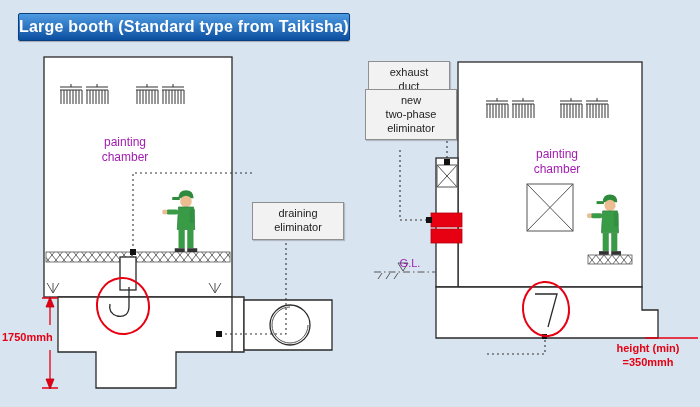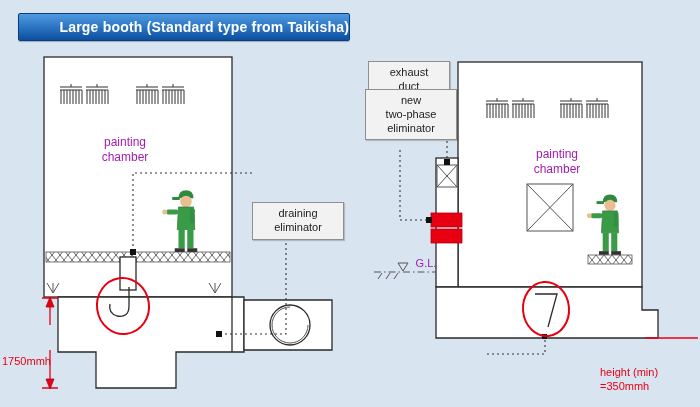--- a/index.html
+++ b/index.html
@@ -15,37 +15,37 @@
   body{background:#c9d6e6;font-family:"Liberation Sans",sans-serif;}
   #stage{
     position:relative;width:700px;height:407px;overflow:hidden;
     background:var(--panel-background);
   }
   #diagram-svg{position:absolute;left:0;top:0;}
   .hdr{
     position:absolute;height:26px;line-height:26px;
     background:linear-gradient(var(--header-blue-top),var(--header-blue-bottom));
     border:1px solid #093f80;border-radius:2px;
-    color:#fff;font-weight:bold;font-size:14px;text-align:right;
+    color:#fff;font-weight:bold;font-size:16px;text-align:left;
     letter-spacing:.2px;box-shadow:0 1px 1px rgba(0,0,0,.25);
   }
   .labelbox{
     position:absolute;background:var(--label-background);
     border:1px solid #8f8f8f;color:#222;
     font-size:11px;line-height:1.25;text-align:center;
     padding:4px 11px;white-space:pre-line;
     box-shadow:1px 1px 1px rgba(0,0,0,.18);
   }
   .plain{
     position:absolute;color:#a21caf;font-size:12px;line-height:1.25;
     text-align:center;white-space:pre-line;
   }
   .redtxt{
-    position:absolute;color:var(--accent-red);font-weight:normal;
-    font-size:11px;line-height:1.3;white-space:pre-line;margin-top:24px;
+    position:absolute;color:var(--accent-red);font-weight:bold;
+    font-size:11px;line-height:1.3;white-space:pre-line;
   }
   svg .ln{stroke:var(--diagram-line);fill:none;stroke-width:1.3;}
   svg .thin{stroke:#555;fill:none;stroke-width:1;}
   svg .whitefill{fill:#fff;}
   svg .dots{stroke:#333;fill:none;stroke-width:1.1;stroke-dasharray:2 3;}
   svg .node{fill:#111;stroke:none;}
   svg .red{stroke:var(--accent-red);fill:none;}
   svg .redfill{fill:var(--accent-red);stroke:#b50010;stroke-width:.8;}
 </style>
 </head>
@@ -207,18 +207,18 @@
   <div class="labelbox" style="left:368px;top:61px;width:58px">exhaust
 duct</div>
 
   <div class="labelbox" style="left:365px;top:89px;width:68px">new
 two-phase
 eliminator</div>
 
   <div class="plain" style="left:514px;top:147px;width:86px">painting
 chamber</div>
 
-  <div class="plain" style="left:411px;top:257px;width:30px;font-size:11px">G.L.</div>
-
-
-  <div class="redtxt" style="left:600px;top:341px;width:96px;text-align:left">height (min)
+  <div class="plain" style="left:395px;top:257px;width:30px;font-size:11px">G.L.</div>
+
+
+  <div class="redtxt" style="left:600px;top:341px;width:96px;text-align:center">height (min)
 =350mmh</div>
 </div>
 
 </body></html>

